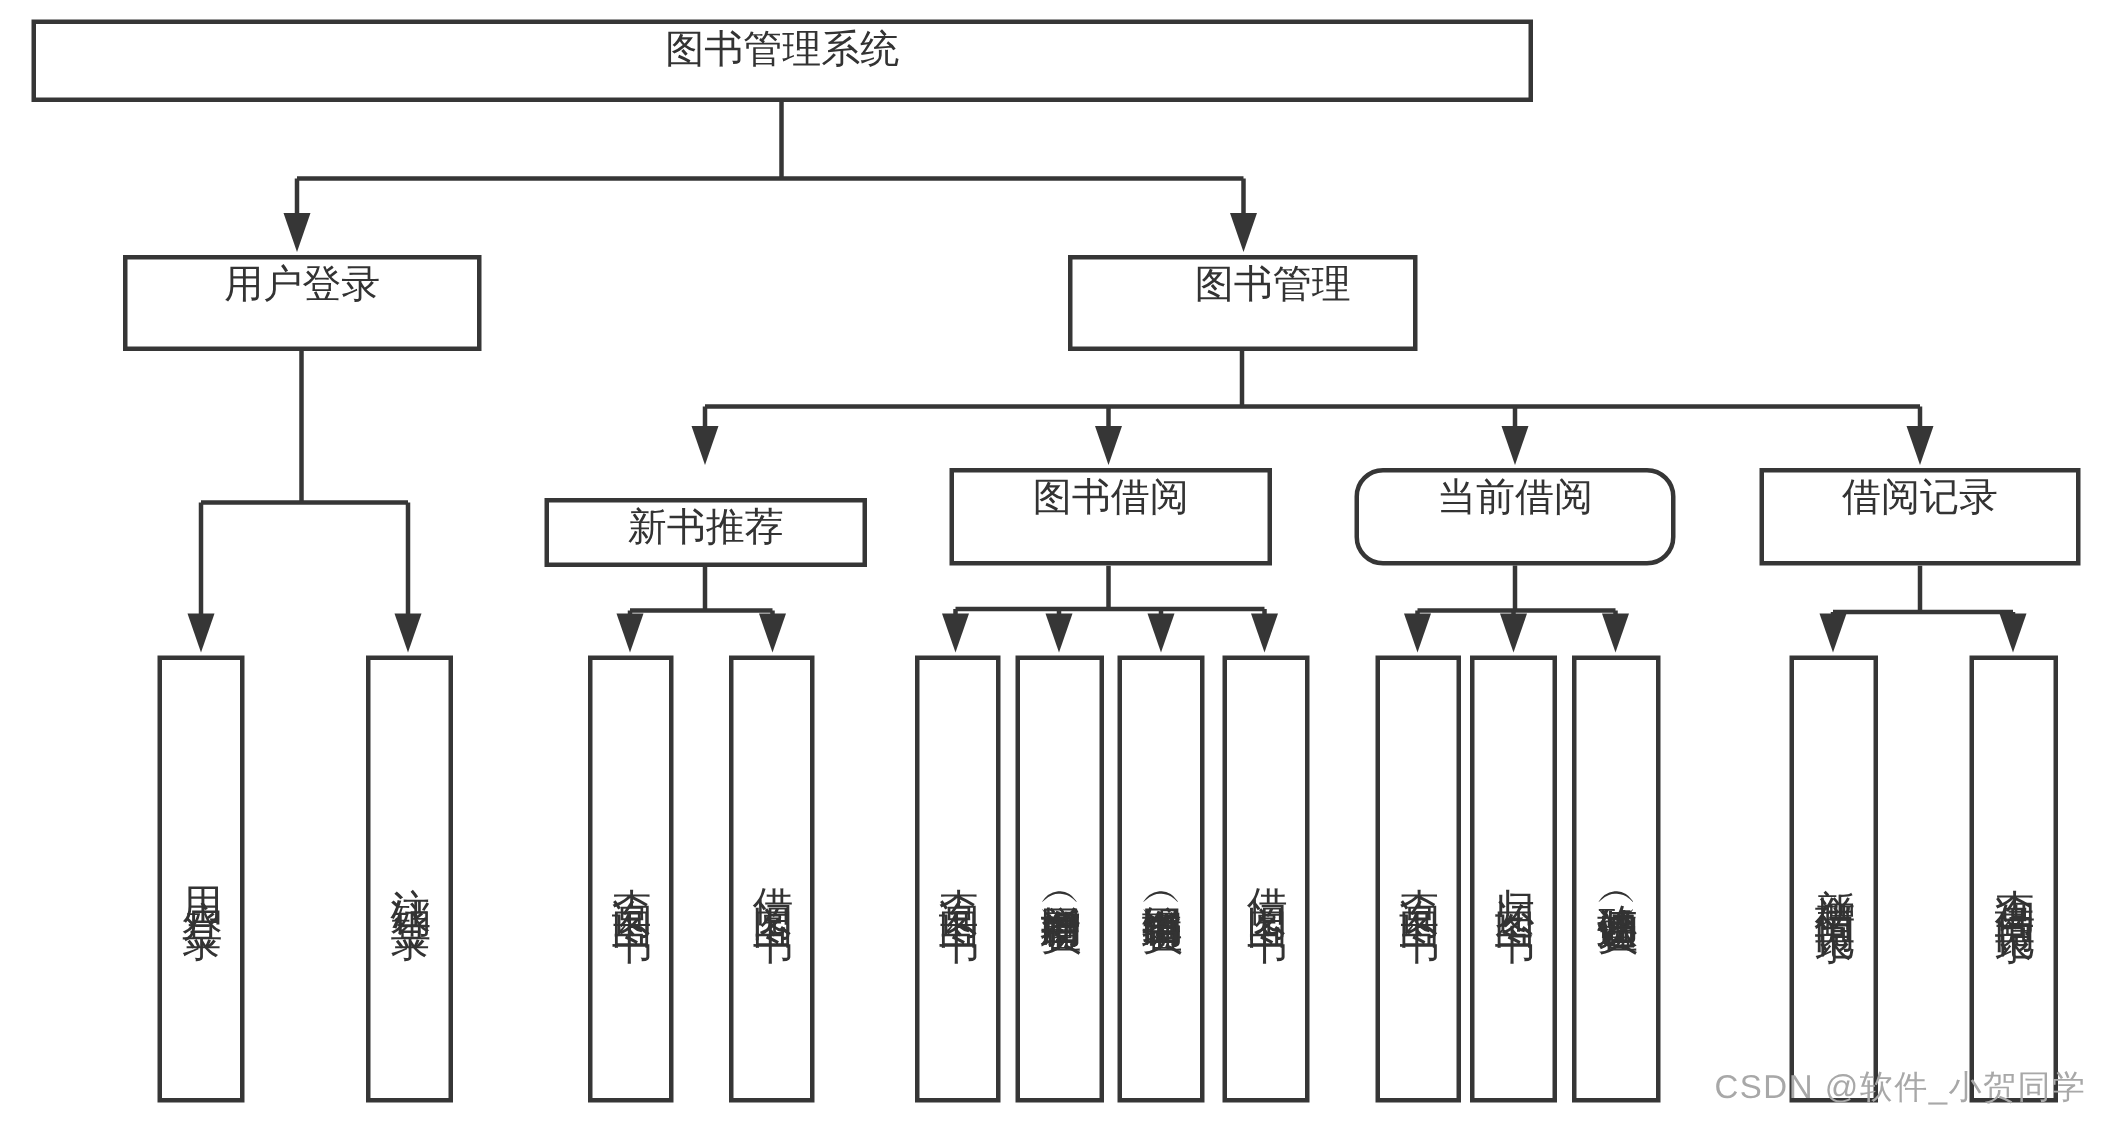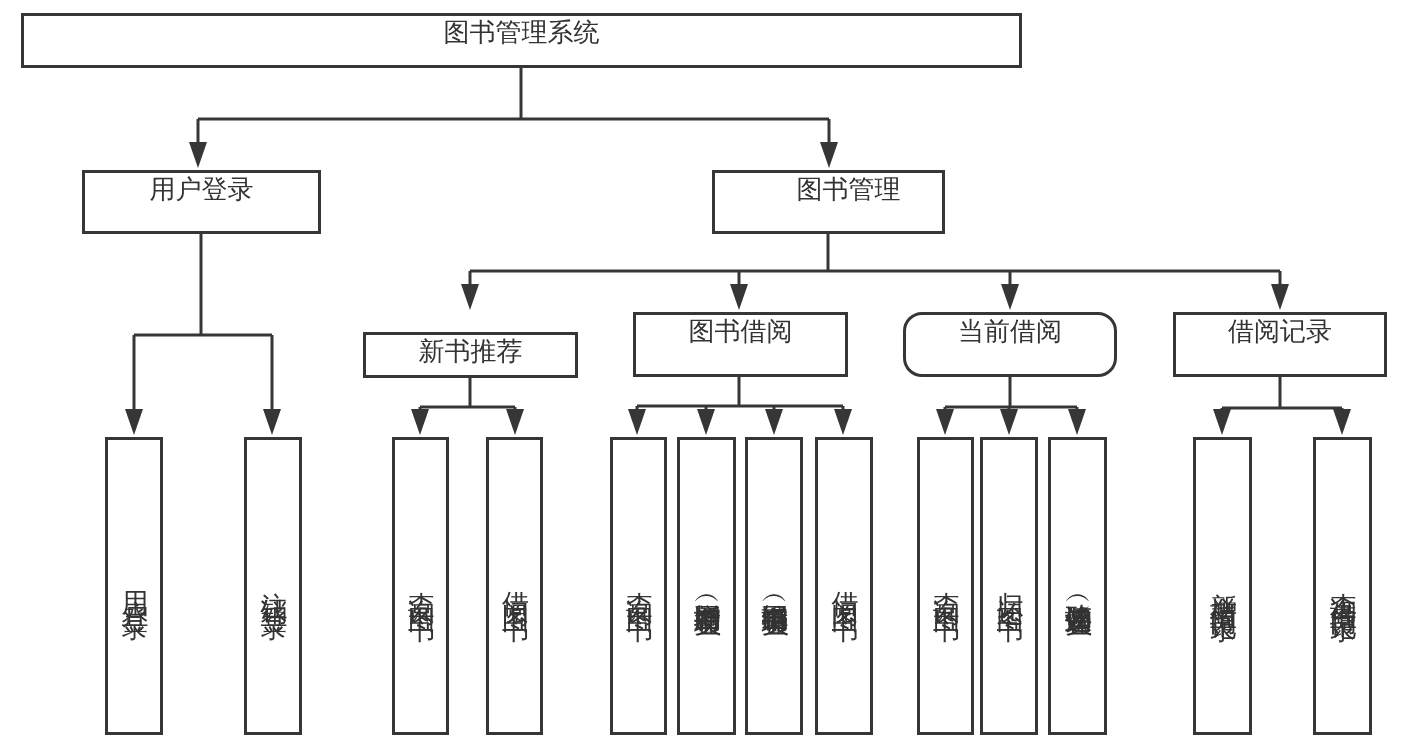--- a/index.html
+++ b/index.html
@@ -174,14 +174,15 @@
     <span>确认归还（管理员）</span>
   </div>
 
   <div class="node vnode v-mid" style="left:1193px; top:437px; width:59px; height:298px;">
     <span>新增借阅记录</span>
   </div>
   <div class="node vnode v-mid" style="left:1313px; top:437px; width:59px; height:298px;">
     <span>查询借阅记录</span>
   </div>
 
+  <div class="watermark">CSDN @软件_小贺同学</div>
 
 </div>
 
 </body></html>

